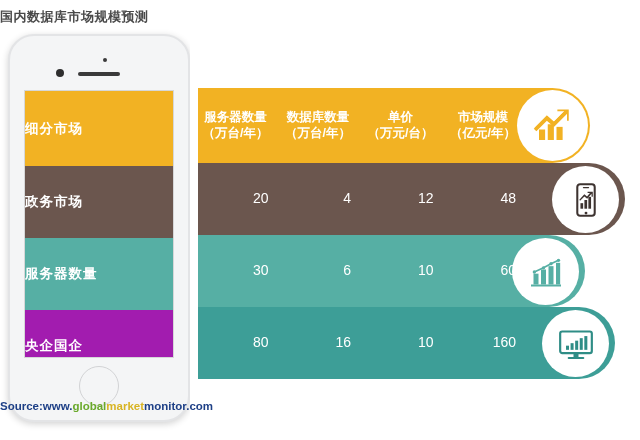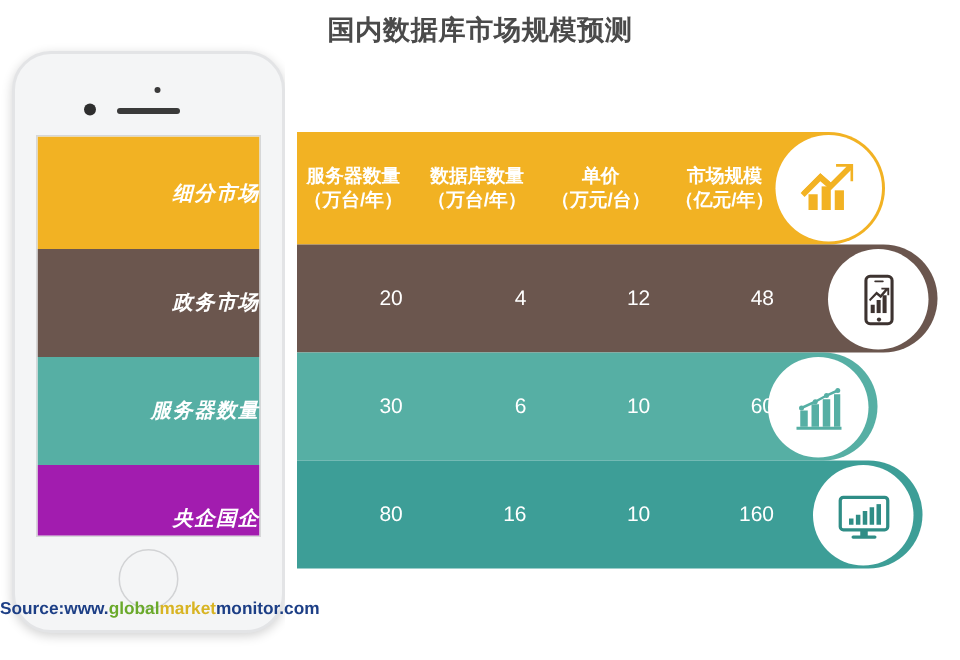--- a/index.html
+++ b/index.html
@@ -8,22 +8,21 @@
     background:#ffffff;
     font-family:"Liberation Sans","DejaVu Sans",sans-serif;
     overflow:hidden;
     position:relative;
   }
   #stage{position:absolute;left:0;top:0;width:640px;height:440px;}
 
   
   .title{
     position:absolute;left:0;top:8px;width:640px;
-    text-align:center;
-    font-size:18px;font-weight:bold;color:#4a4a4a;
+    font-size:13px;font-weight:bold;color:#4a4a4a;
     letter-spacing:.5px;
   }
 
   
   .bands{position:absolute;left:0;top:0;width:640px;height:440px;}
   .band{
     position:absolute;
     left:22px;
     border-radius:0 40px 40px 0;
     box-sizing:border-box;
@@ -94,21 +93,21 @@
     border:1px solid rgba(0,0,0,.12);
     box-sizing:border-box;
   }
   .screen-band{position:absolute;left:0;right:0;}
   .screen-band.s0{top:0px;height:75px;background:#F2B223;}
   .screen-band.s1{top:75px;height:72px;background:#6B564E;}
   .screen-band.s2{top:147px;height:72px;background:#56AFA4;}
   .screen-band.s3{top:219px;height:72px;background:#a21caf;}
   .screen-band span{
     position:absolute;left:0;right:0;top:50%;transform:translateY(-50%);
-    text-align:right;color:#fff;font-weight:bold;font-size:13.5px;letter-spacing:1px;font-style:italic;
+    text-align:left;color:#fff;font-weight:bold;font-size:13.5px;letter-spacing:1px;
   }
   .phone-gap{
     position:absolute;left:190px;top:34px;width:8px;height:388px;
     background:#ffffff;
   }
 
   
   .source{
     position:absolute;left:0;top:400px;width:640px;
     font-size:11.5px;font-weight:bold;

